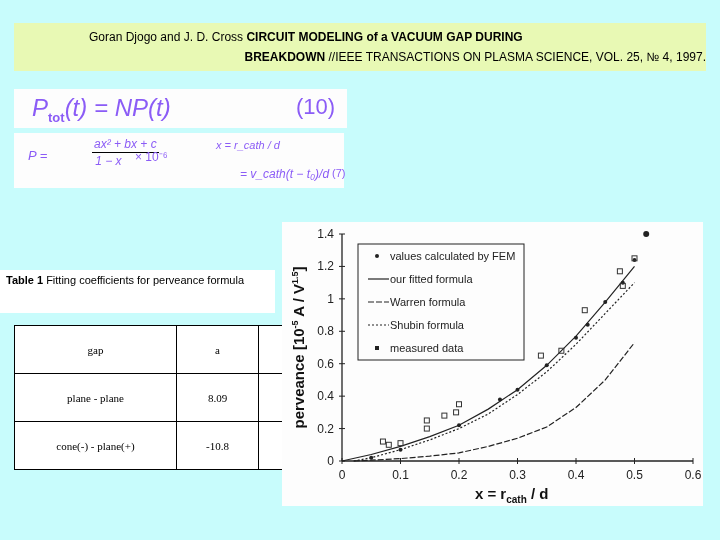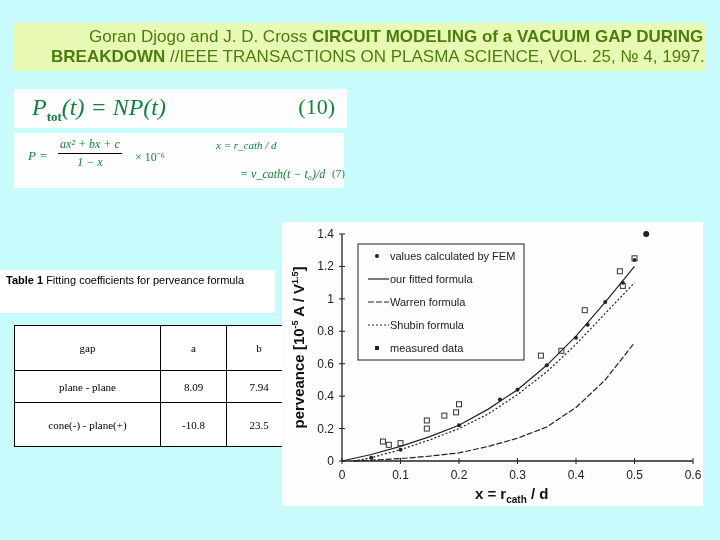--- a/index.html
+++ b/index.html
@@ -1,40 +1,40 @@
 <!DOCTYPE html>
 <html><head>
 <meta charset="utf-8">
 <style>
   html,body{margin:0;padding:0;}
   body{width:720px;height:540px;background:#c8fcfc;position:relative;overflow:hidden;font-family:"Liberation Sans",sans-serif;}
   .header{position:absolute;left:14px;top:23px;width:692px;height:48px;background:#e8f9b4;box-sizing:border-box;padding:4px 0 0 0;}
-  .header .line{display:block;font-size:17px;line-height:20px;color:#4d7c0f;white-space:nowrap;}
+  .header .line{display:block;font-size:12px;line-height:20px;color:#000000;white-space:nowrap;}
   .header .l1{padding-left:75px;}
-  .header .l2{padding-left:37px;}
+  .header .l2{padding-left:37px;text-align:right;}
   .header b{font-weight:bold;}
   .eqbox{position:absolute;background:#fdfdfd;}
   .eq1{left:14px;top:89px;width:333px;height:39px;}
   .eq2{left:14px;top:133px;width:330px;height:55px;}
-  .math{font-family:Liberation Serif, serif;color:#15803d;position:absolute;white-space:nowrap;}
+  .math{font-family:Liberation Sans, sans-serif;color:#8b5cf6;position:absolute;white-space:nowrap;}
   .eq1 .lhs{left:18px;top:5px;font-size:24px;font-style:italic;}
   .eq1 .lhs sub{font-style:normal;font-weight:bold;font-size:13px;}
   .eq1 .num{right:12px;top:5px;font-size:22px;}
   .eq2 .p{left:14px;top:15px;font-size:13px;font-style:italic;}
   .frac{position:absolute;left:44px;top:4px;text-align:center;font-size:12px;font-style:italic;}
-  .frac .n{display:block;border-bottom:1px solid #000;padding:0 2px 1px 2px;}
+  .frac .n{display:block;border-bottom:1px solid #000;padding:0 2px 1px 2px;margin-left:34px;}
   .frac .d{display:block;padding-top:1px;}
   .eq2 .times{left:121px;top:15px;font-size:12px;}
   .eq2 .xdef{left:202px;top:6px;font-size:11px;font-style:italic;}
   .eq2 .vdef{left:226px;top:34px;font-size:12px;font-style:italic;}
   .eq2 .en{left:318px;top:34px;font-size:11px;}
   .caption{position:absolute;left:0;top:270px;width:275px;height:43px;background:#fff;font-size:11px;padding:4px 0 0 6px;box-sizing:border-box;white-space:nowrap;}
   .caption b{font-weight:bold;text-align:center;}
   table.coef{position:absolute;left:14px;top:325px;border-collapse:collapse;background:#fff;font-family:"Liberation Serif",serif;font-size:11px;}
-  table.coef td{border:1px solid #000;text-align:center;padding:8px;}
+  table.coef td{border:1px solid #000;text-align:center;padding:16px;}
   table.coef tr{height:44px;}
   table.coef tr.r0{height:45px;}
   table.coef tr.r1{height:26px;}
   table.coef td.c0{width:129px;}
   table.coef td.c1{width:49px;}
   table.coef td.c2{width:48px;}
   table.coef td.c3{width:31px;line-height:15px;}
   .chartwrap{position:absolute;left:282px;top:222px;width:421px;height:284px;background:#fdfdfd;}
   svg text{font-family:"Liberation Sans",sans-serif;}
 </style>

